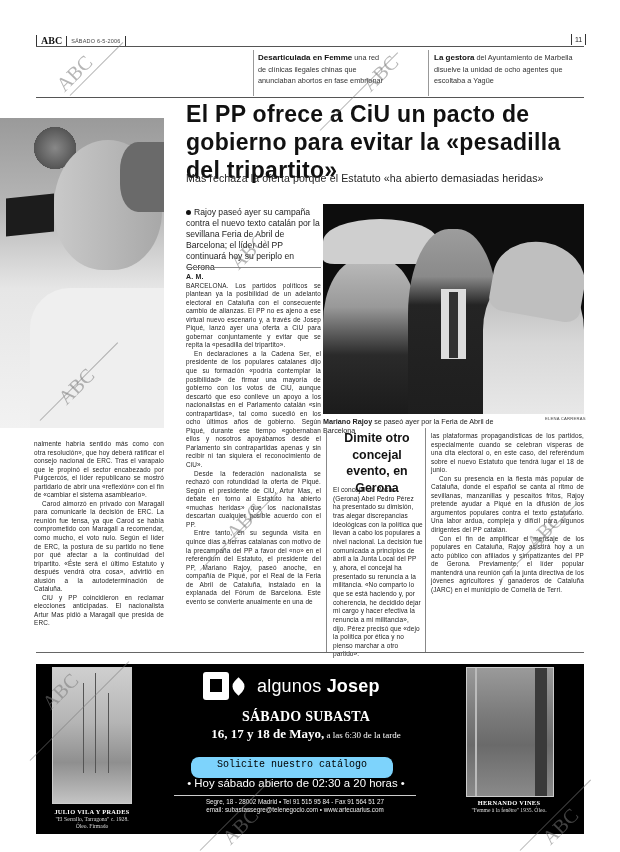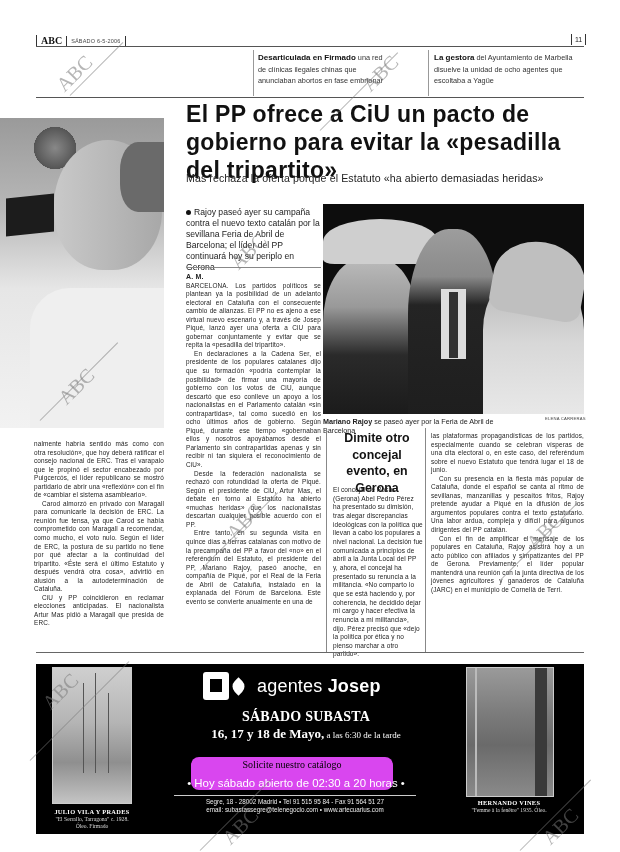--- a/index.html
+++ b/index.html
@@ -88,42 +88,42 @@
 
   .ad-logo { position: absolute; left: 167px; top: 8px; display: flex; align-items: center; }
   .ad-logo .square { width: 26px; height: 28px; background: #fff; position: relative; border-radius: 3px; }
   .ad-logo .square::after { content: ""; position: absolute; left: 7px; top: 7px; width: 12px; height: 13px; background: #000; }
   .ad-logo .leaf { width: 13px; height: 13px; background: #fff; margin-left: 3px; transform: rotate(45deg); border-radius: 0 60% 0 60%; }
   .ad-brand { font-size: 18px; margin-left: 12px; color: #fff; letter-spacing: 0.2px; }
   .ad-brand b { font-weight: bold; }
   .ad-title { position: absolute; left: 120px; top: 45px; width: 300px; text-align: center; font-family: "Liberation Serif", serif; font-weight: bold; font-size: 14px; letter-spacing: 0.2px; }
   .ad-dates { position: absolute; left: 110px; top: 62px; width: 320px; text-align: center; font-family: "Liberation Serif", serif; font-size: 13px; font-weight: bold; }
   .ad-dates span { font-size: 9px; font-weight: normal; }
-  .ad-btn { position: absolute; left: 155px; top: 93px; width: 202px; height: 33px; background: #d946ef; color: #000; border-radius: 8px; text-align: center; font-family: Liberation Serif, serif; font-size: 10px; line-height: 15px; }
+  .ad-btn { position: absolute; left: 155px; top: 93px; width: 202px; height: 21px; background: #7dd3fc; color: #000; border-radius: 8px; text-align: center; font-family: Liberation Mono, monospace; font-size: 10px; line-height: 15px; }
   .ad-hours { position: absolute; left: 130px; top: 113px; width: 260px; text-align: center; font-size: 11.4px; color: #fff; }
   .ad-rule { position: absolute; left: 138px; top: 131px; width: 242px; height: 1px; background: #ccc; }
   .ad-contact { position: absolute; left: 130px; top: 134px; width: 258px; text-align: center; font-size: 6.3px; line-height: 7.5px; color: #eee; }
 
   
   .wm { position: absolute; font-family: "Liberation Serif", serif; font-size: 20px; color: rgba(120,120,120,0.55); transform: rotate(-45deg); pointer-events: none; }
   .wm-line { position: absolute; height: 1px; background: rgba(120,120,120,0.55); transform-origin: left center; transform: rotate(-45deg); pointer-events: none; }
 </style>
 </head>
 <body>
 
 <div class="abs folio">
   <span class="logo">ABC</span>
   <span class="date">SÁBADO 6-5-2006</span>
 </div>
 <div class="abs header-rule"></div>
 <div class="abs page-num">11</div>
 
 <div class="abs vsep vsep1"></div>
 <div class="abs teaser teaser1">
-  <b>Desarticulada en Firmado</b><span> una red de clínicas ilegales chinas que anunciaban abortos en fase embrionar</span>
+  <b>Desarticulada en Femme</b><span> una red de clínicas ilegales chinas que anunciaban abortos en fase embrionar</span>
 </div>
 <div class="abs vsep vsep2"></div>
 <div class="abs teaser teaser2">
   <b>La gestora</b><span> del Ayuntamiento de Marbella disuelve la unidad de ocho agentes que escoltaba a Yagüe</span>
 </div>
 <div class="abs teaser-rule"></div>
 
 <div class="abs photo-left">
   <div class="laptop"></div>
   <div class="head"></div>
@@ -188,21 +188,21 @@
   <div class="ad-cap ad-cap-left">
     <b>JULIO VILA Y PRADES</b><br>
     <span>"El Serrallo, Tarragona" c. 1928.</span><br>
     <span>Óleo. Firmado</span>
   </div>
 
   <div class="ad-logo">
     <div class="square"></div>
     <div class="leaf"></div>
     <div class="ad-brand">
-      <span>agentes </span><b>Josep</b>
+      <span>algunos </span><b>Josep</b>
     </div>
   </div>
   <div class="ad-title">SÁBADO SUBASTA</div>
   <div class="ad-dates">
     <b>16, 17 y 18 de Mayo,</b><span> a las 6:30 de la tarde</span>
   </div>
   <div class="ad-btn">Solicite nuestro catálogo</div>
   <div class="ad-hours">• Hoy sábado abierto de 02:30 a 20 horas •</div>
   <div class="ad-rule"></div>
   <div class="ad-contact">

